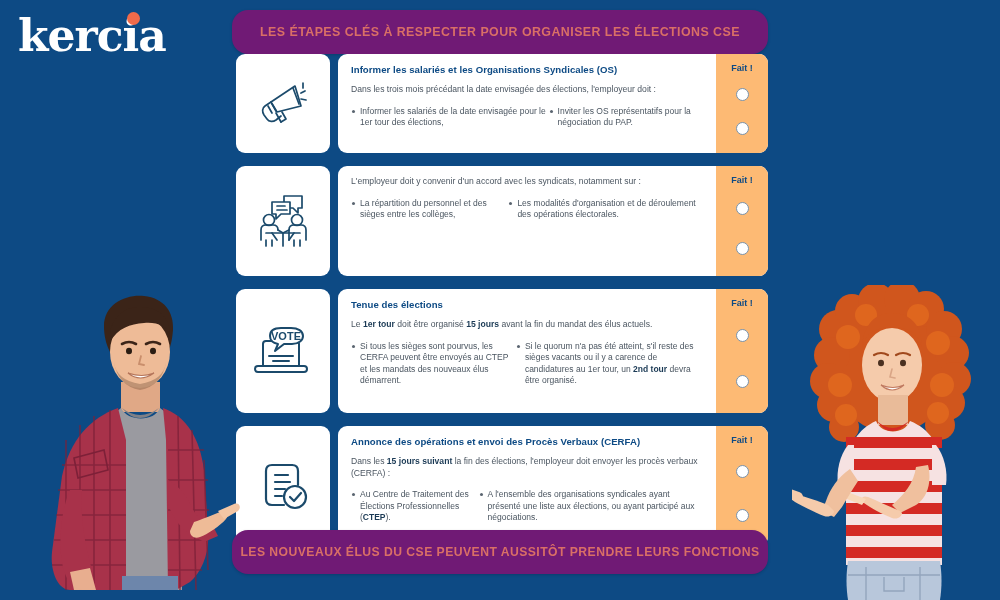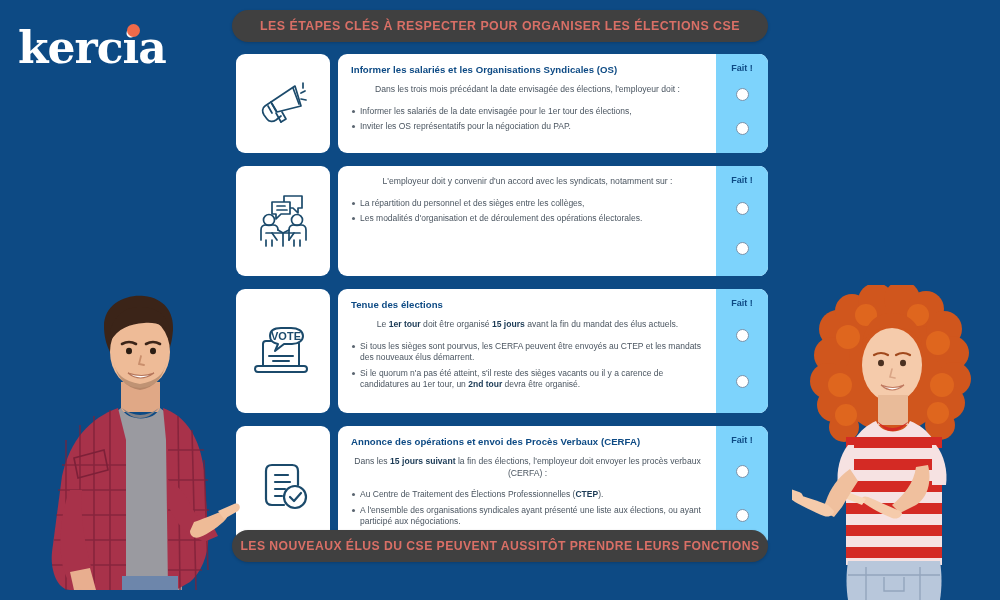--- a/index.html
+++ b/index.html
@@ -11,21 +11,21 @@
   body {
     background: #0d4a84;
     position: relative;
   }
 
   
   .logo {
     position: absolute;
     left: 18px; top: 14px;
     width: 190px; height: 56px;
-    display: flex; align-items: flex-end;
+    display: flex; align-items: flex-start;
   }
   .logo-text {
     font-family: "DejaVu Serif", serif;
     font-size: 44px;
     font-weight: 700;
     color: #ffffff;
     letter-spacing: -1px;
     line-height: 1;
     position: relative;
   }
@@ -35,22 +35,22 @@
     border-radius: 50%;
     background: #ef6a4a;
     right: 26px; top: -2px;
   }
 
   
   .banner {
     position: absolute;
     left: 232px;
     width: 536px;
-    height: 32px;
-    background: #404040;
+    height: 44px;
+    background: #701a75;
     border-radius: 16px;
     display: flex;
     align-items: center;
     justify-content: center;
     box-shadow: 0 1px 3px rgba(0,0,0,0.18);
   }
   .banner-top { top: 10px; }
   .banner-bottom { top: 530px; align-items: center; }
   .banner span {
     color: #d96f66;
@@ -103,26 +103,25 @@
     font-size: 9.6px;
     font-weight: 700;
     margin-bottom: 9px;
     letter-spacing: 0.05px;
   }
   .card-intro {
     color: #4a5560;
     font-size: 8.6px;
     line-height: 1.35;
     margin-bottom: 8px;
-    text-align: center;
   }
   .card-intro b, .bullet b { color: #1b3a55; font-weight: 700; }
   .bullets {
     display: flex;
-    flex-direction: column;
+    flex-direction: row;
     justify-content: flex-start;
     flex: 1 1 auto;
   }
   .bullet {
     color: #4a5560;
     font-size: 8.5px;
     line-height: 1.35;
     position: relative;
     padding-left: 9px;
     margin: 2px 0;
@@ -132,21 +131,21 @@
     position: absolute;
     left: 1px; top: 4px;
     width: 3px; height: 3px;
     background: #5a6570;
     border-radius: 50%;
   }
 
   
   .fait {
     flex: 0 0 52px;
-    background: #7dd3fc;
+    background: #fdba74;
     display: flex;
     flex-direction: column;
     align-items: center;
     padding-top: 9px;
   }
   .fait-label {
     color: #0d4a84;
     font-size: 9px;
     font-weight: 700;
     margin-bottom: 4px;

